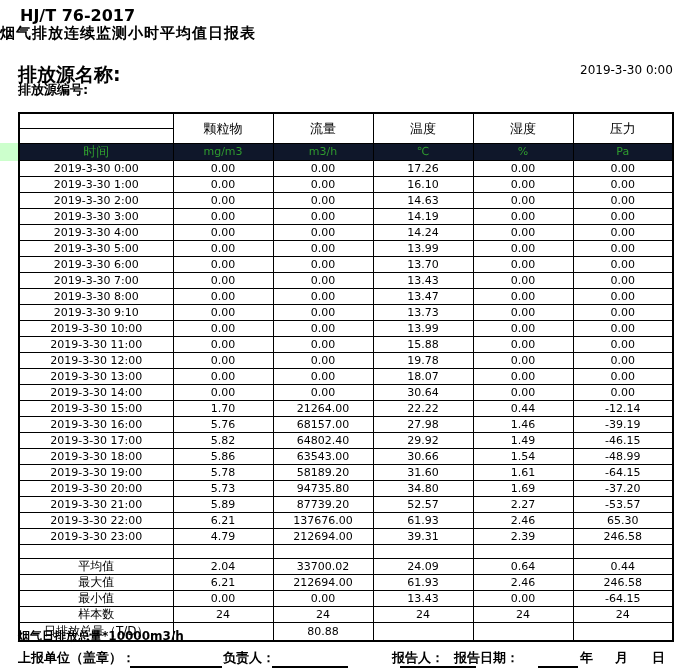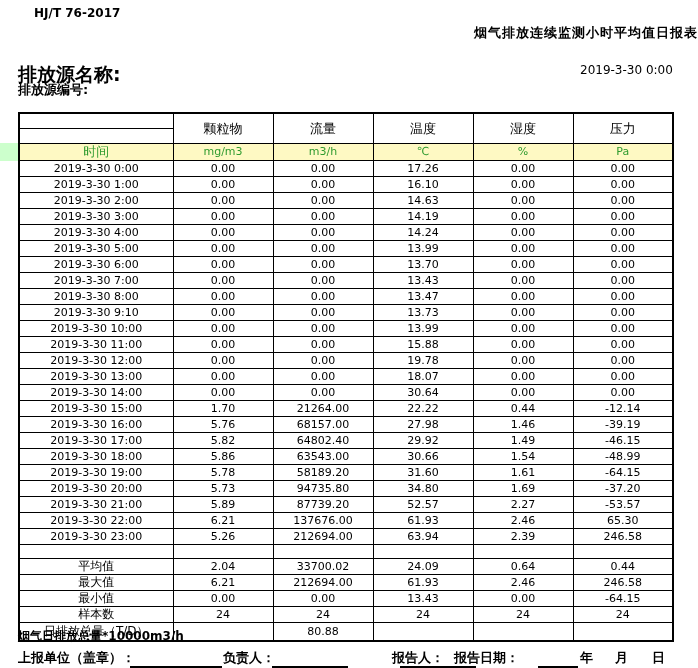--- a/index.html
+++ b/index.html
@@ -1,39 +1,39 @@
 <!DOCTYPE html>
 <html><head>
 <meta charset="utf-8">
 <style>
   html,body{margin:0;padding:0;}
   body{
     width:698px;height:668px;position:relative;background:#ffffff;color:#000;
     font-family:"DejaVu Sans","Liberation Sans",sans-serif;overflow:hidden;
   }
-  .doc-code{position:absolute;left:34px;top:6px;font-size:12px;font-weight:bold;white-space:nowrap;}
-  .title{position:absolute;left:0;right:0;top:24px;text-align:right;font-size:13px;font-weight:bold;letter-spacing:1px;}
+  .doc-code{position:absolute;left:20px;top:6px;font-size:16px;font-weight:bold;white-space:nowrap;}
+  .title{position:absolute;left:0;right:0;top:24px;text-align:left;font-size:15px;font-weight:bold;letter-spacing:1px;}
   .source-name{position:absolute;left:18px;top:62px;font-size:19px;font-weight:bold;}
   .source-code{position:absolute;left:18px;top:81px;font-size:13px;font-weight:bold;}
   .datetime{position:absolute;left:580px;top:63px;font-size:12px;white-space:nowrap;}
 
   .green-strip{position:absolute;left:0;top:143px;width:19px;height:18px;background:#ccffcc;}
 
   table.report{
     position:absolute;left:18px;top:112px;width:654px;
     border-collapse:collapse;table-layout:fixed;
     font-size:11px;border:2px solid #000;
   }
   table.report td,table.report th{
     border:1px solid #000;padding:0;margin:0;text-align:center;vertical-align:middle;
     height:15px;line-height:15px;font-weight:normal;overflow:hidden;white-space:nowrap;
   }
   tr.h1 td,tr.h1 th,tr.h2 td{height:14px;line-height:14px;}
   tr.h1 th{font-size:13px;}
-  tr.green td{background:#fef9c3;color:#2f9b2f;height:16px;line-height:16px;font-size:11px;}
+  tr.green td{background:#0f172a;color:#2f9b2f;height:16px;line-height:16px;font-size:11px;}
   tr.green td.time-head{font-size:13px;}
   td.time-cell{font-size:11px;}
   td.summary-label{font-size:12px;}
   tr.spacer-row td{height:13px;line-height:13px;}
   tr.total-row td{height:17px;line-height:17px;margin-top:44px;}
 
   .note{position:absolute;left:18px;top:628px;font-size:12px;font-weight:bold;white-space:nowrap;}
   .sign{position:absolute;top:649px;font-size:13px;font-weight:bold;white-space:nowrap;}
   .sign-unit{left:18px;}
   .sign-manager{left:223px;}
@@ -269,23 +269,23 @@
       <tr>
         <td class="time-cell">2019-3-30 22:00</td>
         <td>6.21</td>
         <td>137676.00</td>
         <td>61.93</td>
         <td>2.46</td>
         <td>65.30</td>
       </tr>
       <tr>
         <td class="time-cell">2019-3-30 23:00</td>
-        <td>5.26</td>
+        <td>4.79</td>
         <td>212694.00</td>
-        <td>63.94</td>
+        <td>39.31</td>
         <td>2.39</td>
         <td>246.58</td>
       </tr>
       <tr class="spacer-row">
         <td></td>
         <td></td>
         <td></td>
         <td></td>
         <td></td>
         <td></td>

